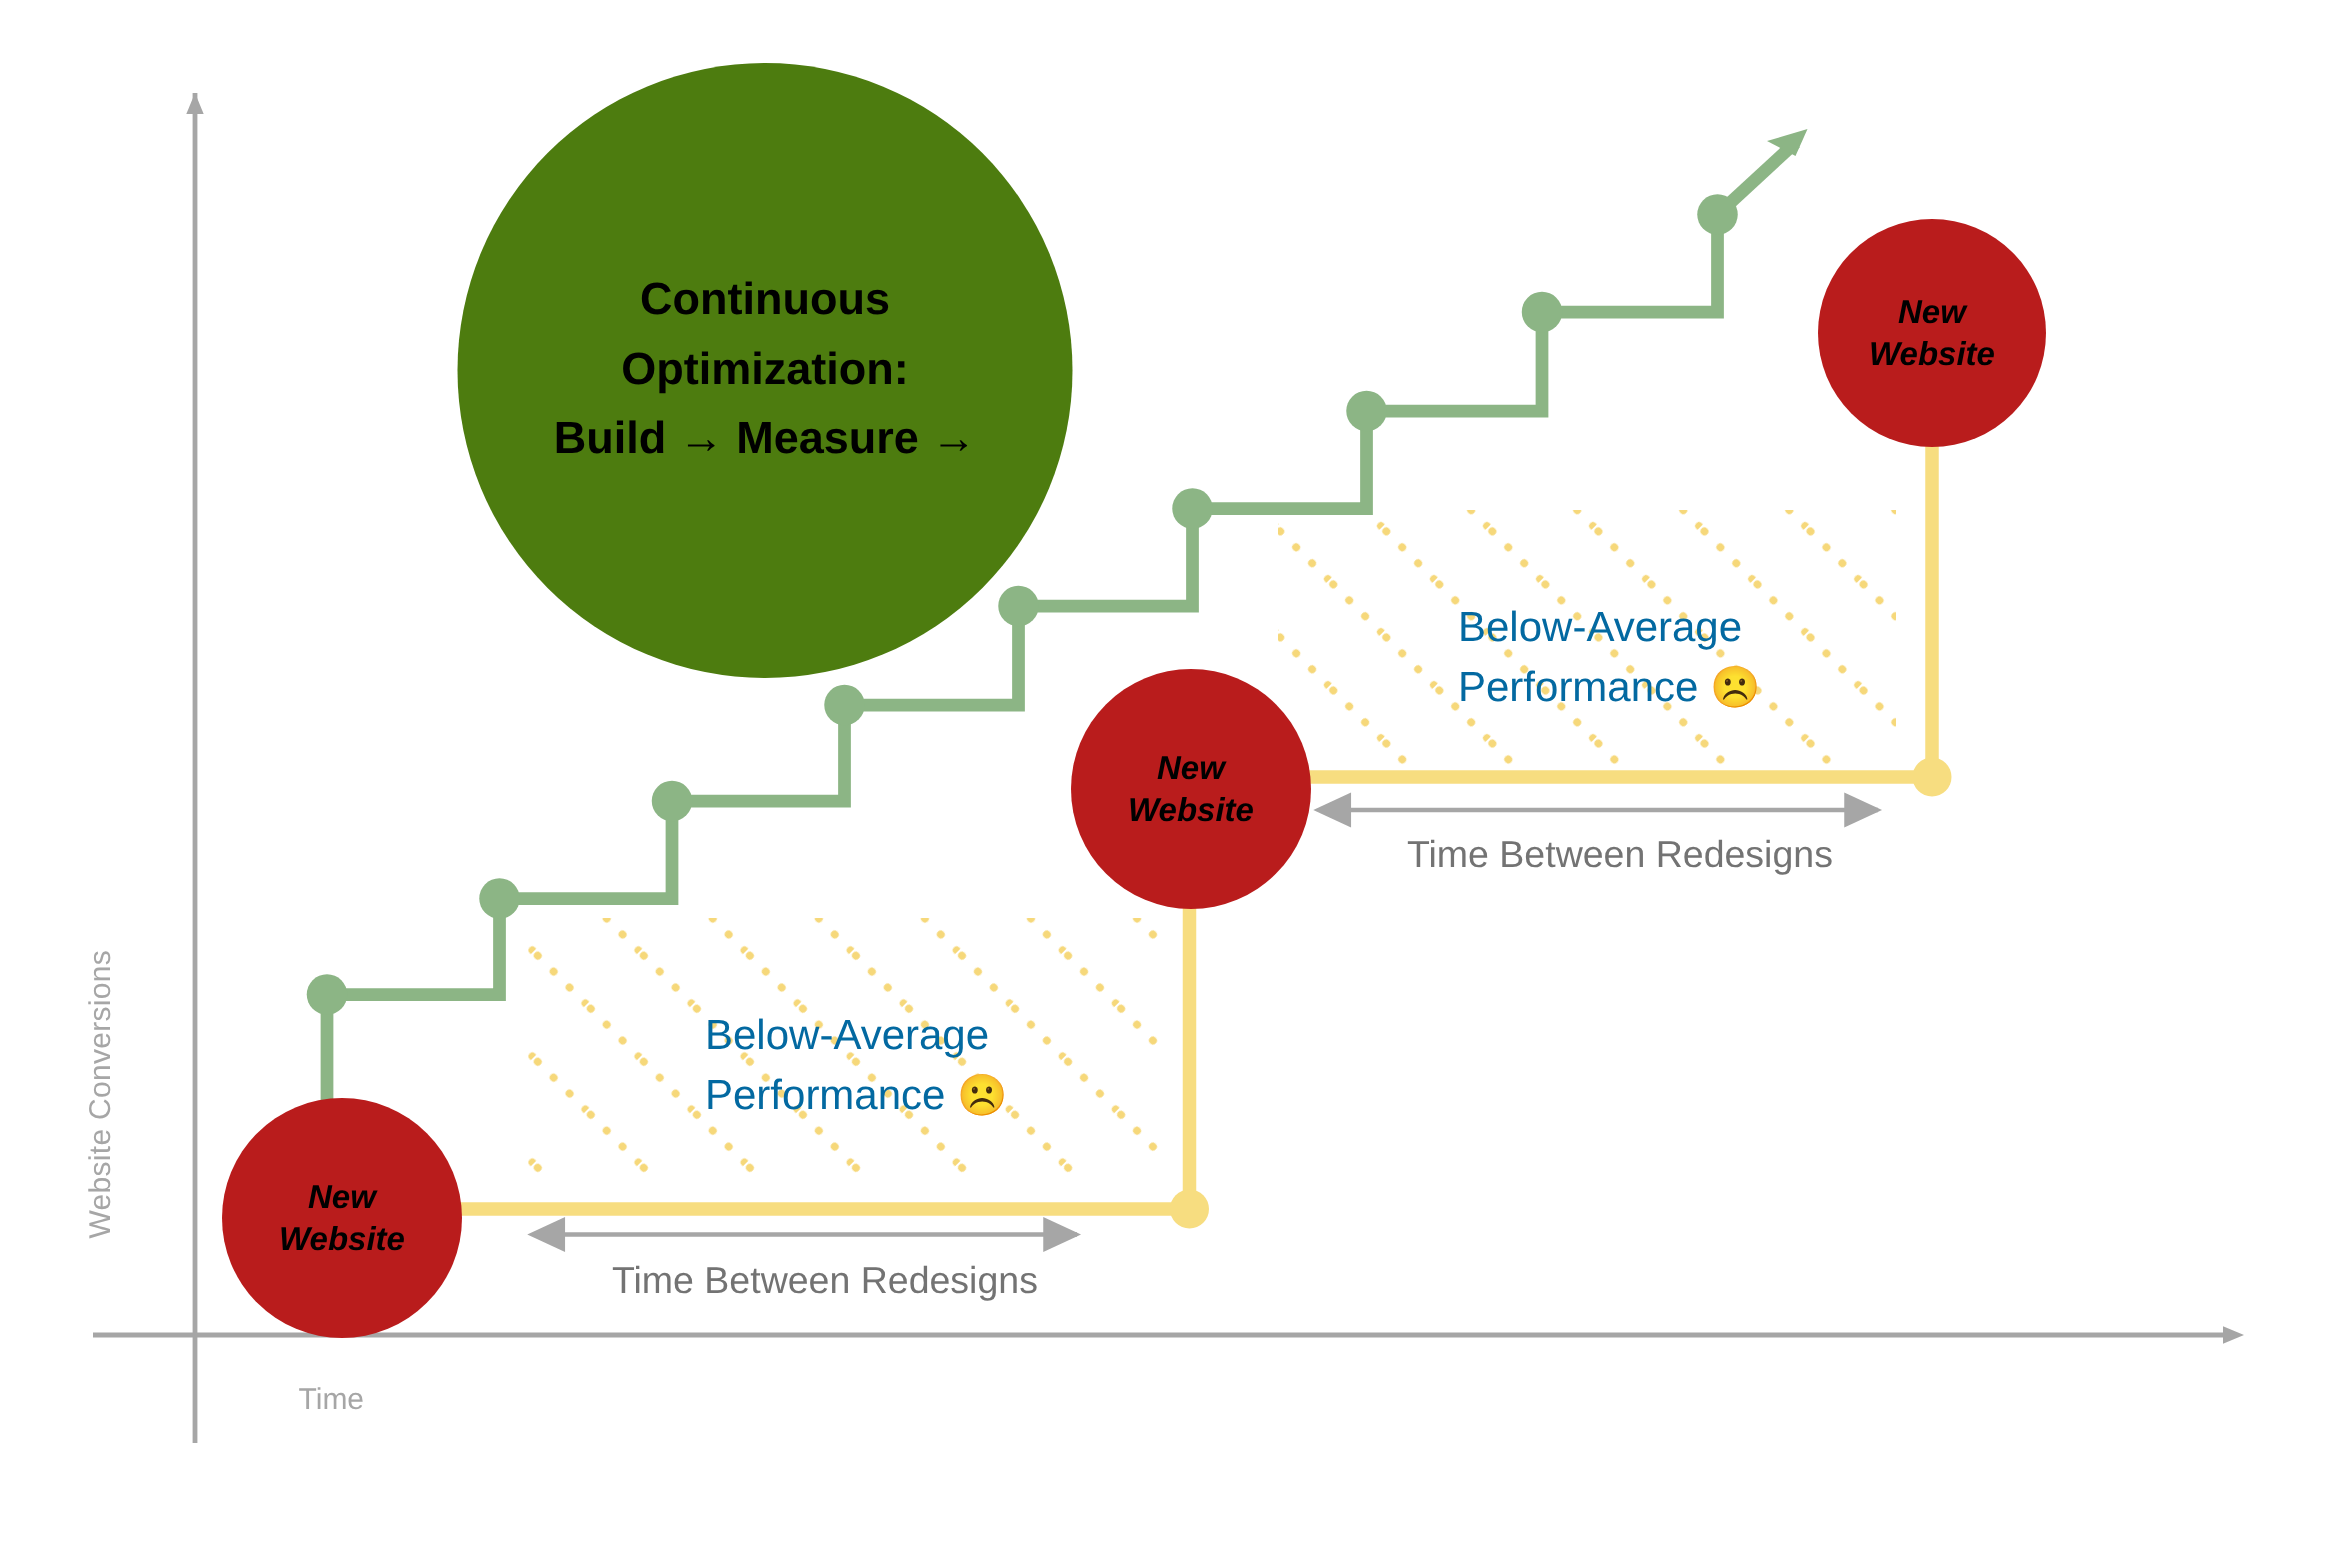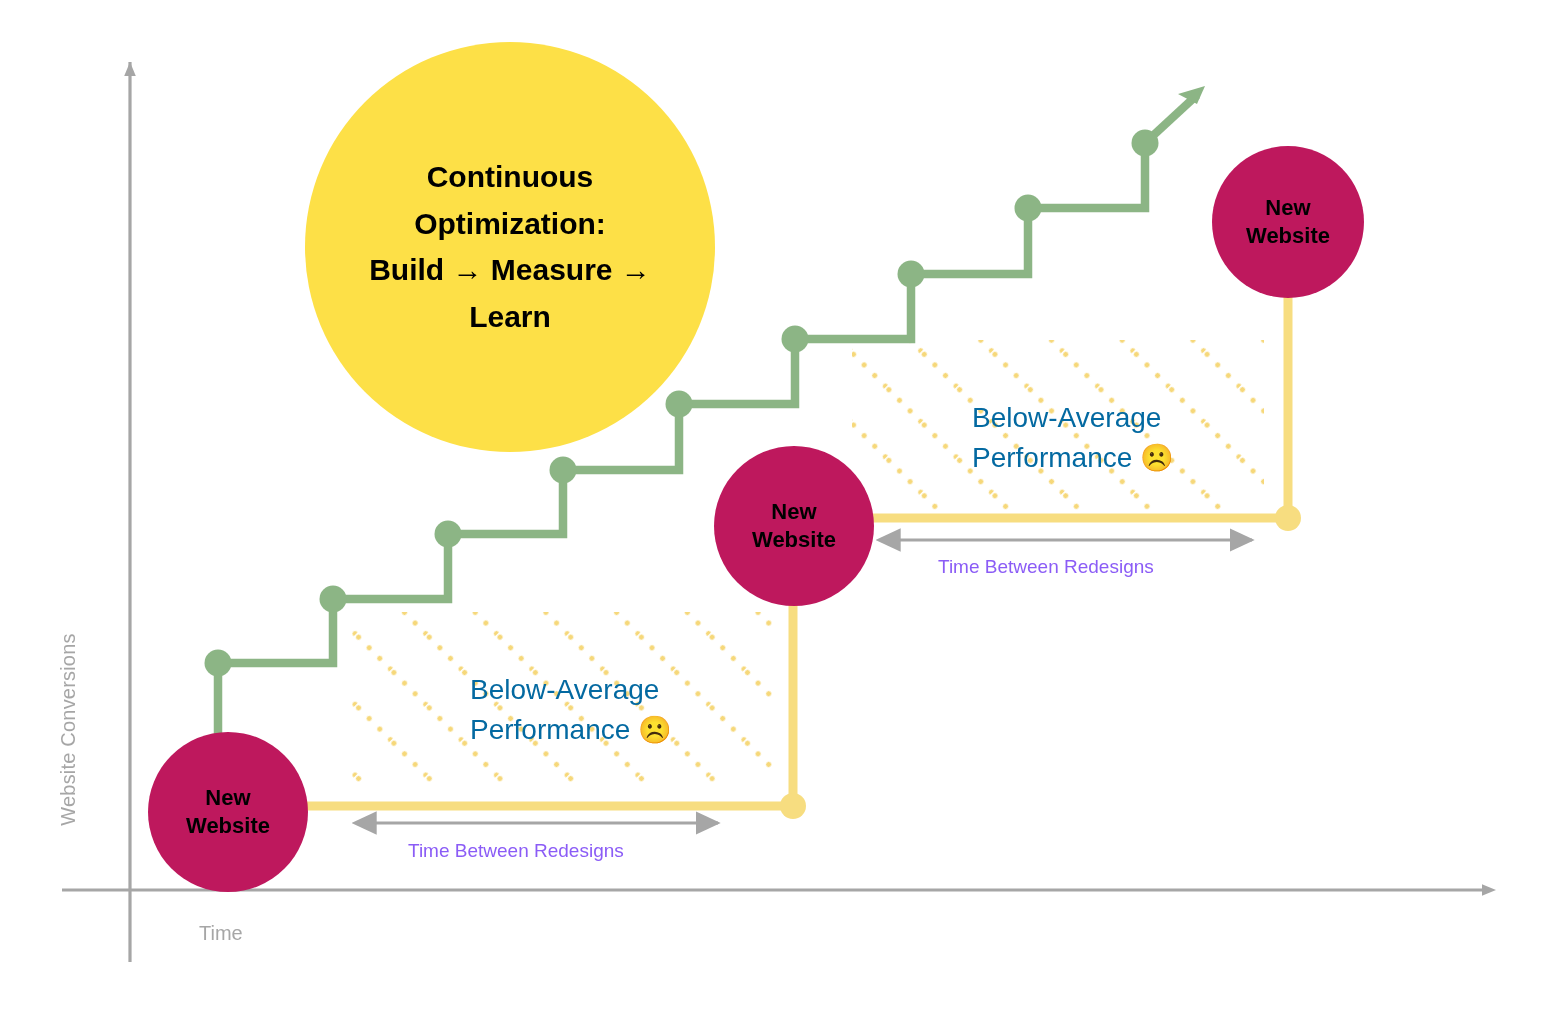--- a/index.html
+++ b/index.html
@@ -19,31 +19,31 @@
   .axis-x-label{left:185px;top:922px;font-size:20px;margin-left:14px;}
 
   .ba-text{
     position:absolute;color:#0369a1;font-size:28px;line-height:40px;
     text-align:left;white-space:nowrap;
   }
   .ba-1{left:470px;top:670px;}
   .ba-2{left:972px;top:398px;}
   .emoji{font-size:27px;}
 
-  .tbr{position:absolute;color:#8b5cf6;font-size:19px;white-space:nowrap;}
+  .tbr{position:absolute;color:#737373;font-size:25px;white-space:nowrap;}
   .tbr-1{left:408px;top:840px;}
   .tbr-2{left:938px;top:556px;}
 
   .bubble{
     position:absolute;border-radius:50%;
     display:flex;align-items:center;justify-content:center;
     text-align:center;color:#000;font-weight:bold;
   }
-  .bubble-yellow{background:#be185d;}
-  .bubble-green{background:#fde047;text-align:center;}
+  .bubble-yellow{background:#b91c1c;font-style:italic;}
+  .bubble-green{background:#4d7c0f;text-align:center;}
 
   .nw-label{line-height:1.28;font-size:22px;}
 
   .bubble-1{left:148px;top:732px;width:160px;height:160px;}
   .bubble-2{left:714px;top:446px;width:160px;height:160px;}
   .bubble-3{left:1212px;top:146px;width:152px;height:152px;}
 
   .bubble-green-main{
     left:305px;top:42px;width:410px;height:410px;
   }
@@ -132,21 +132,20 @@
   </svg>
 
   <div class="lbl axis-y-label">Website Conversions</div>
   <div class="lbl axis-x-label">Time</div>
 
   <div class="bubble bubble-green bubble-green-main">
     <div class="co-text">
       <div>Continuous</div>
       <div>Optimization:</div>
       <div class="co-sub">Build → Measure →</div>
-      <div class="co-sub">Learn</div>
     </div>
   </div>
 
   <div class="bubble bubble-yellow bubble-1">
     <div class="nw-label">
       <div>New</div>
       <div>Website</div>
     </div>
   </div>
 

